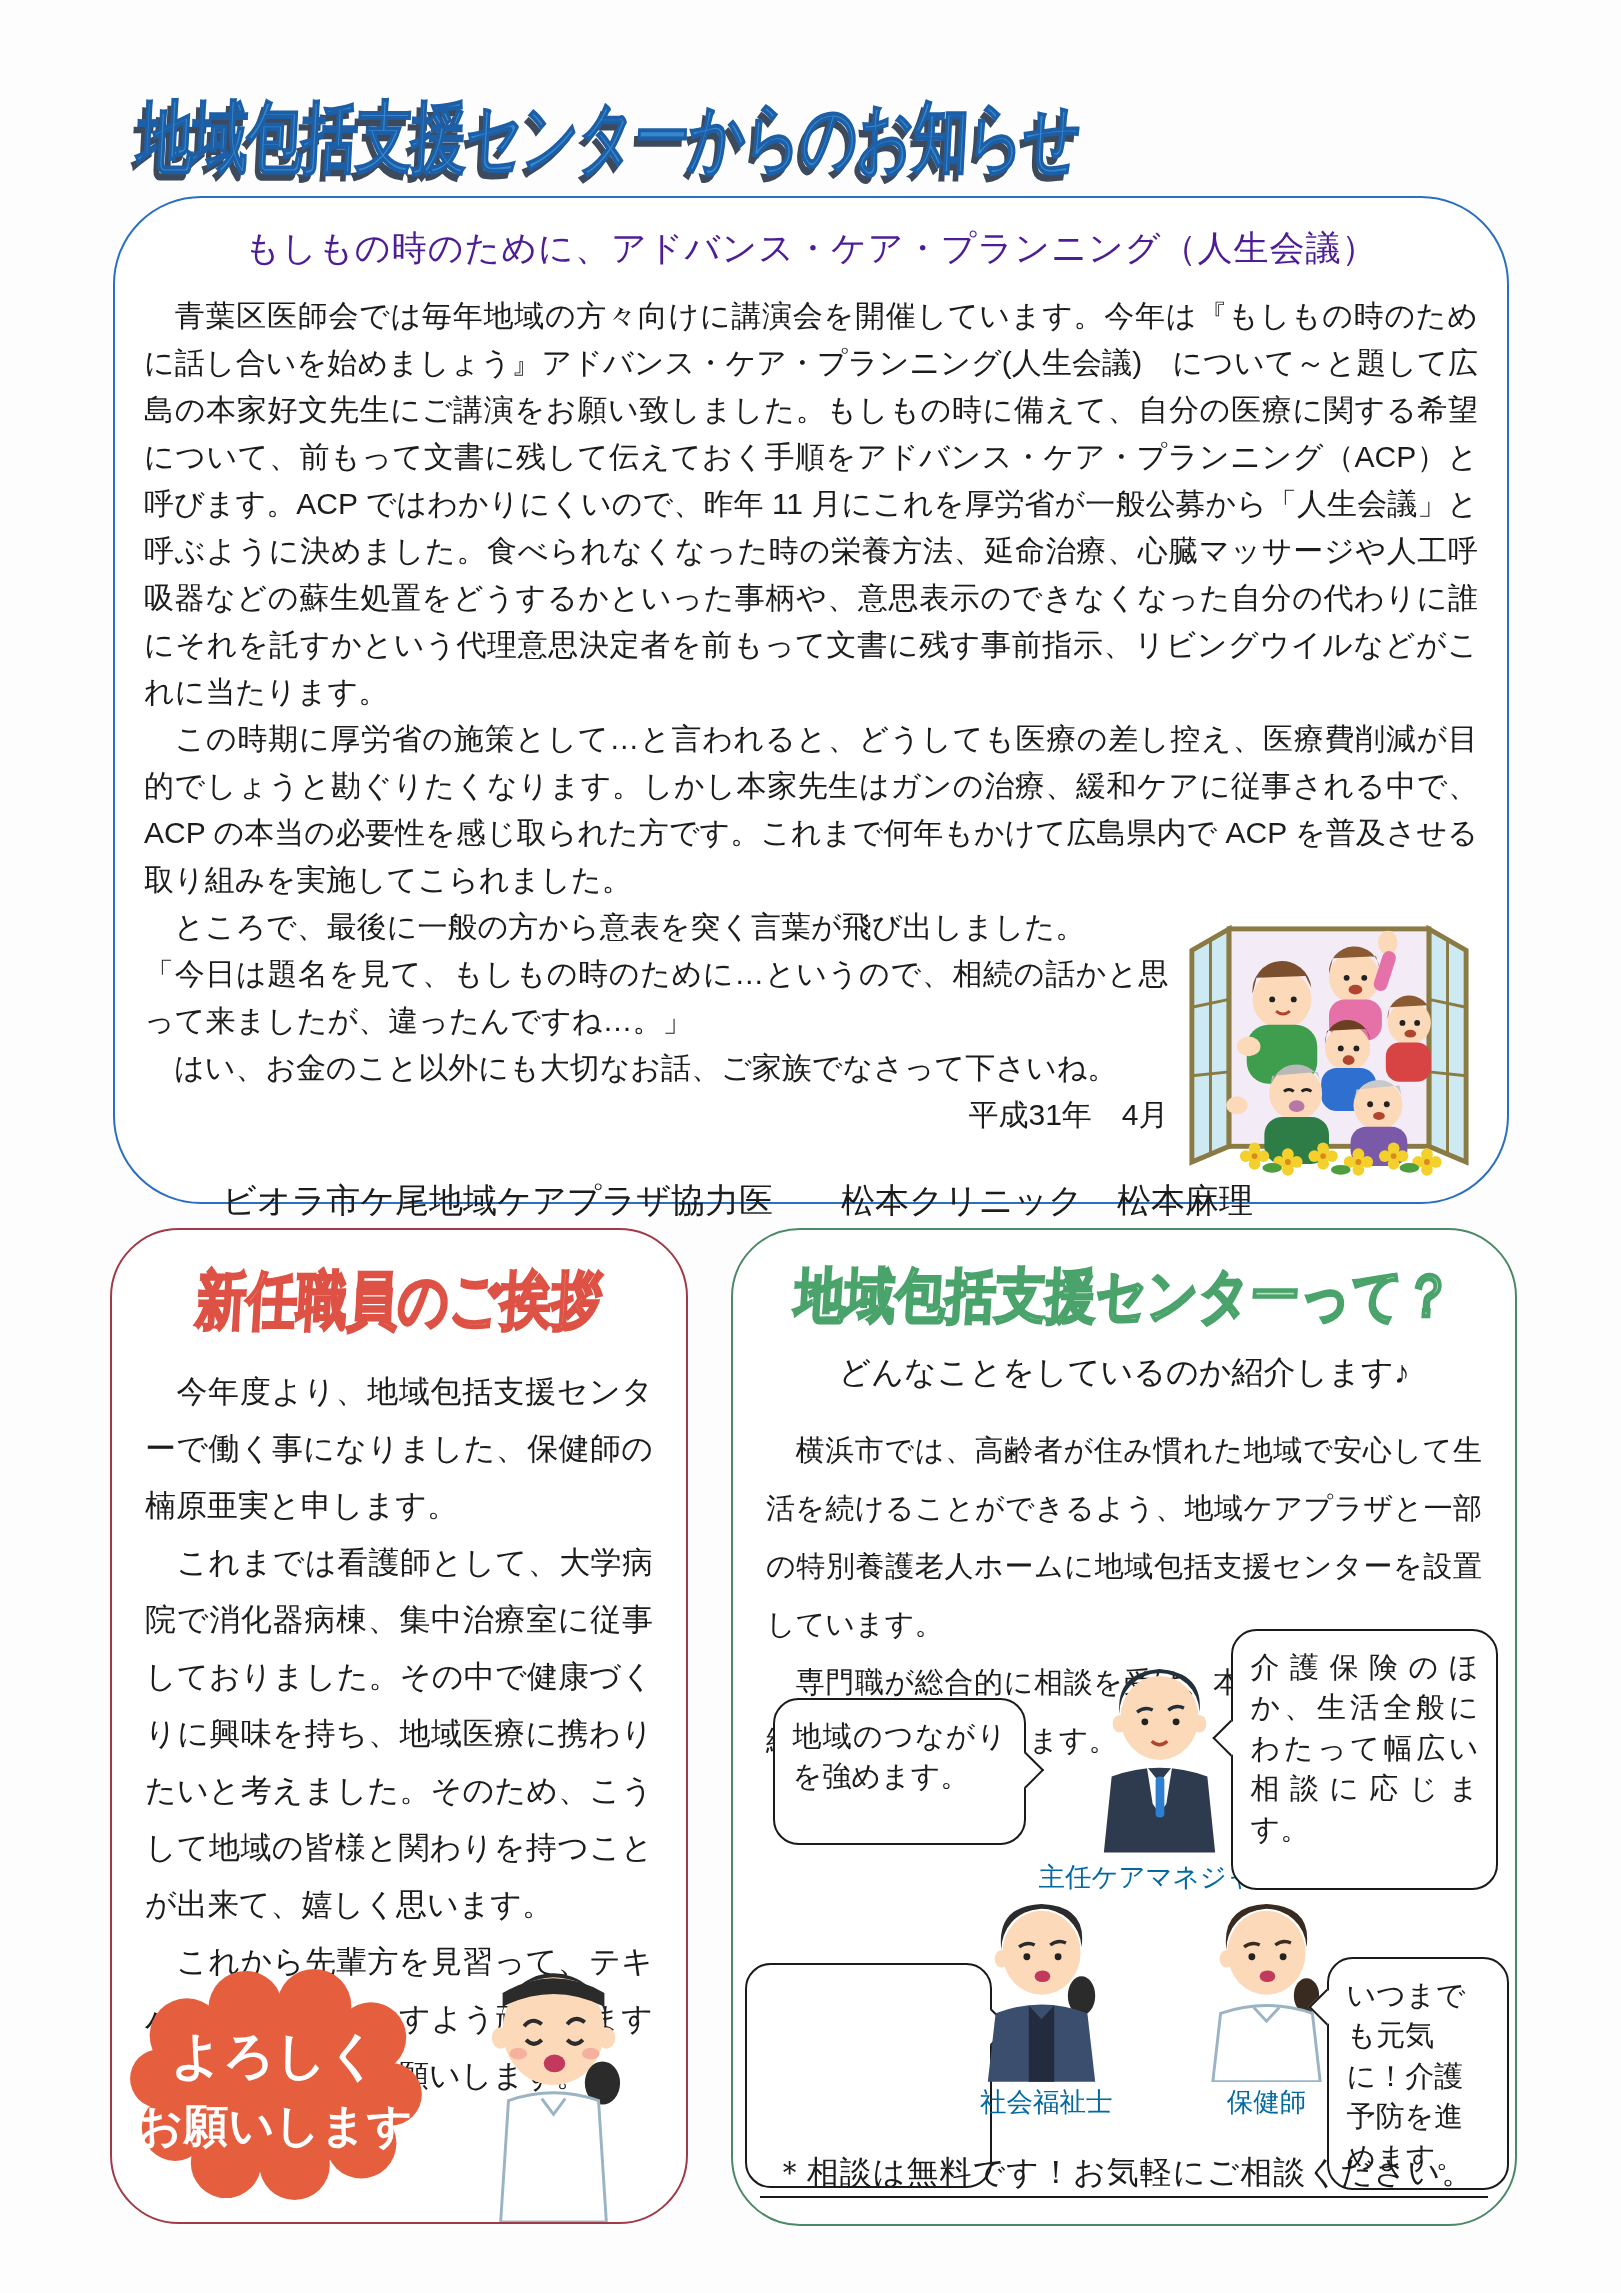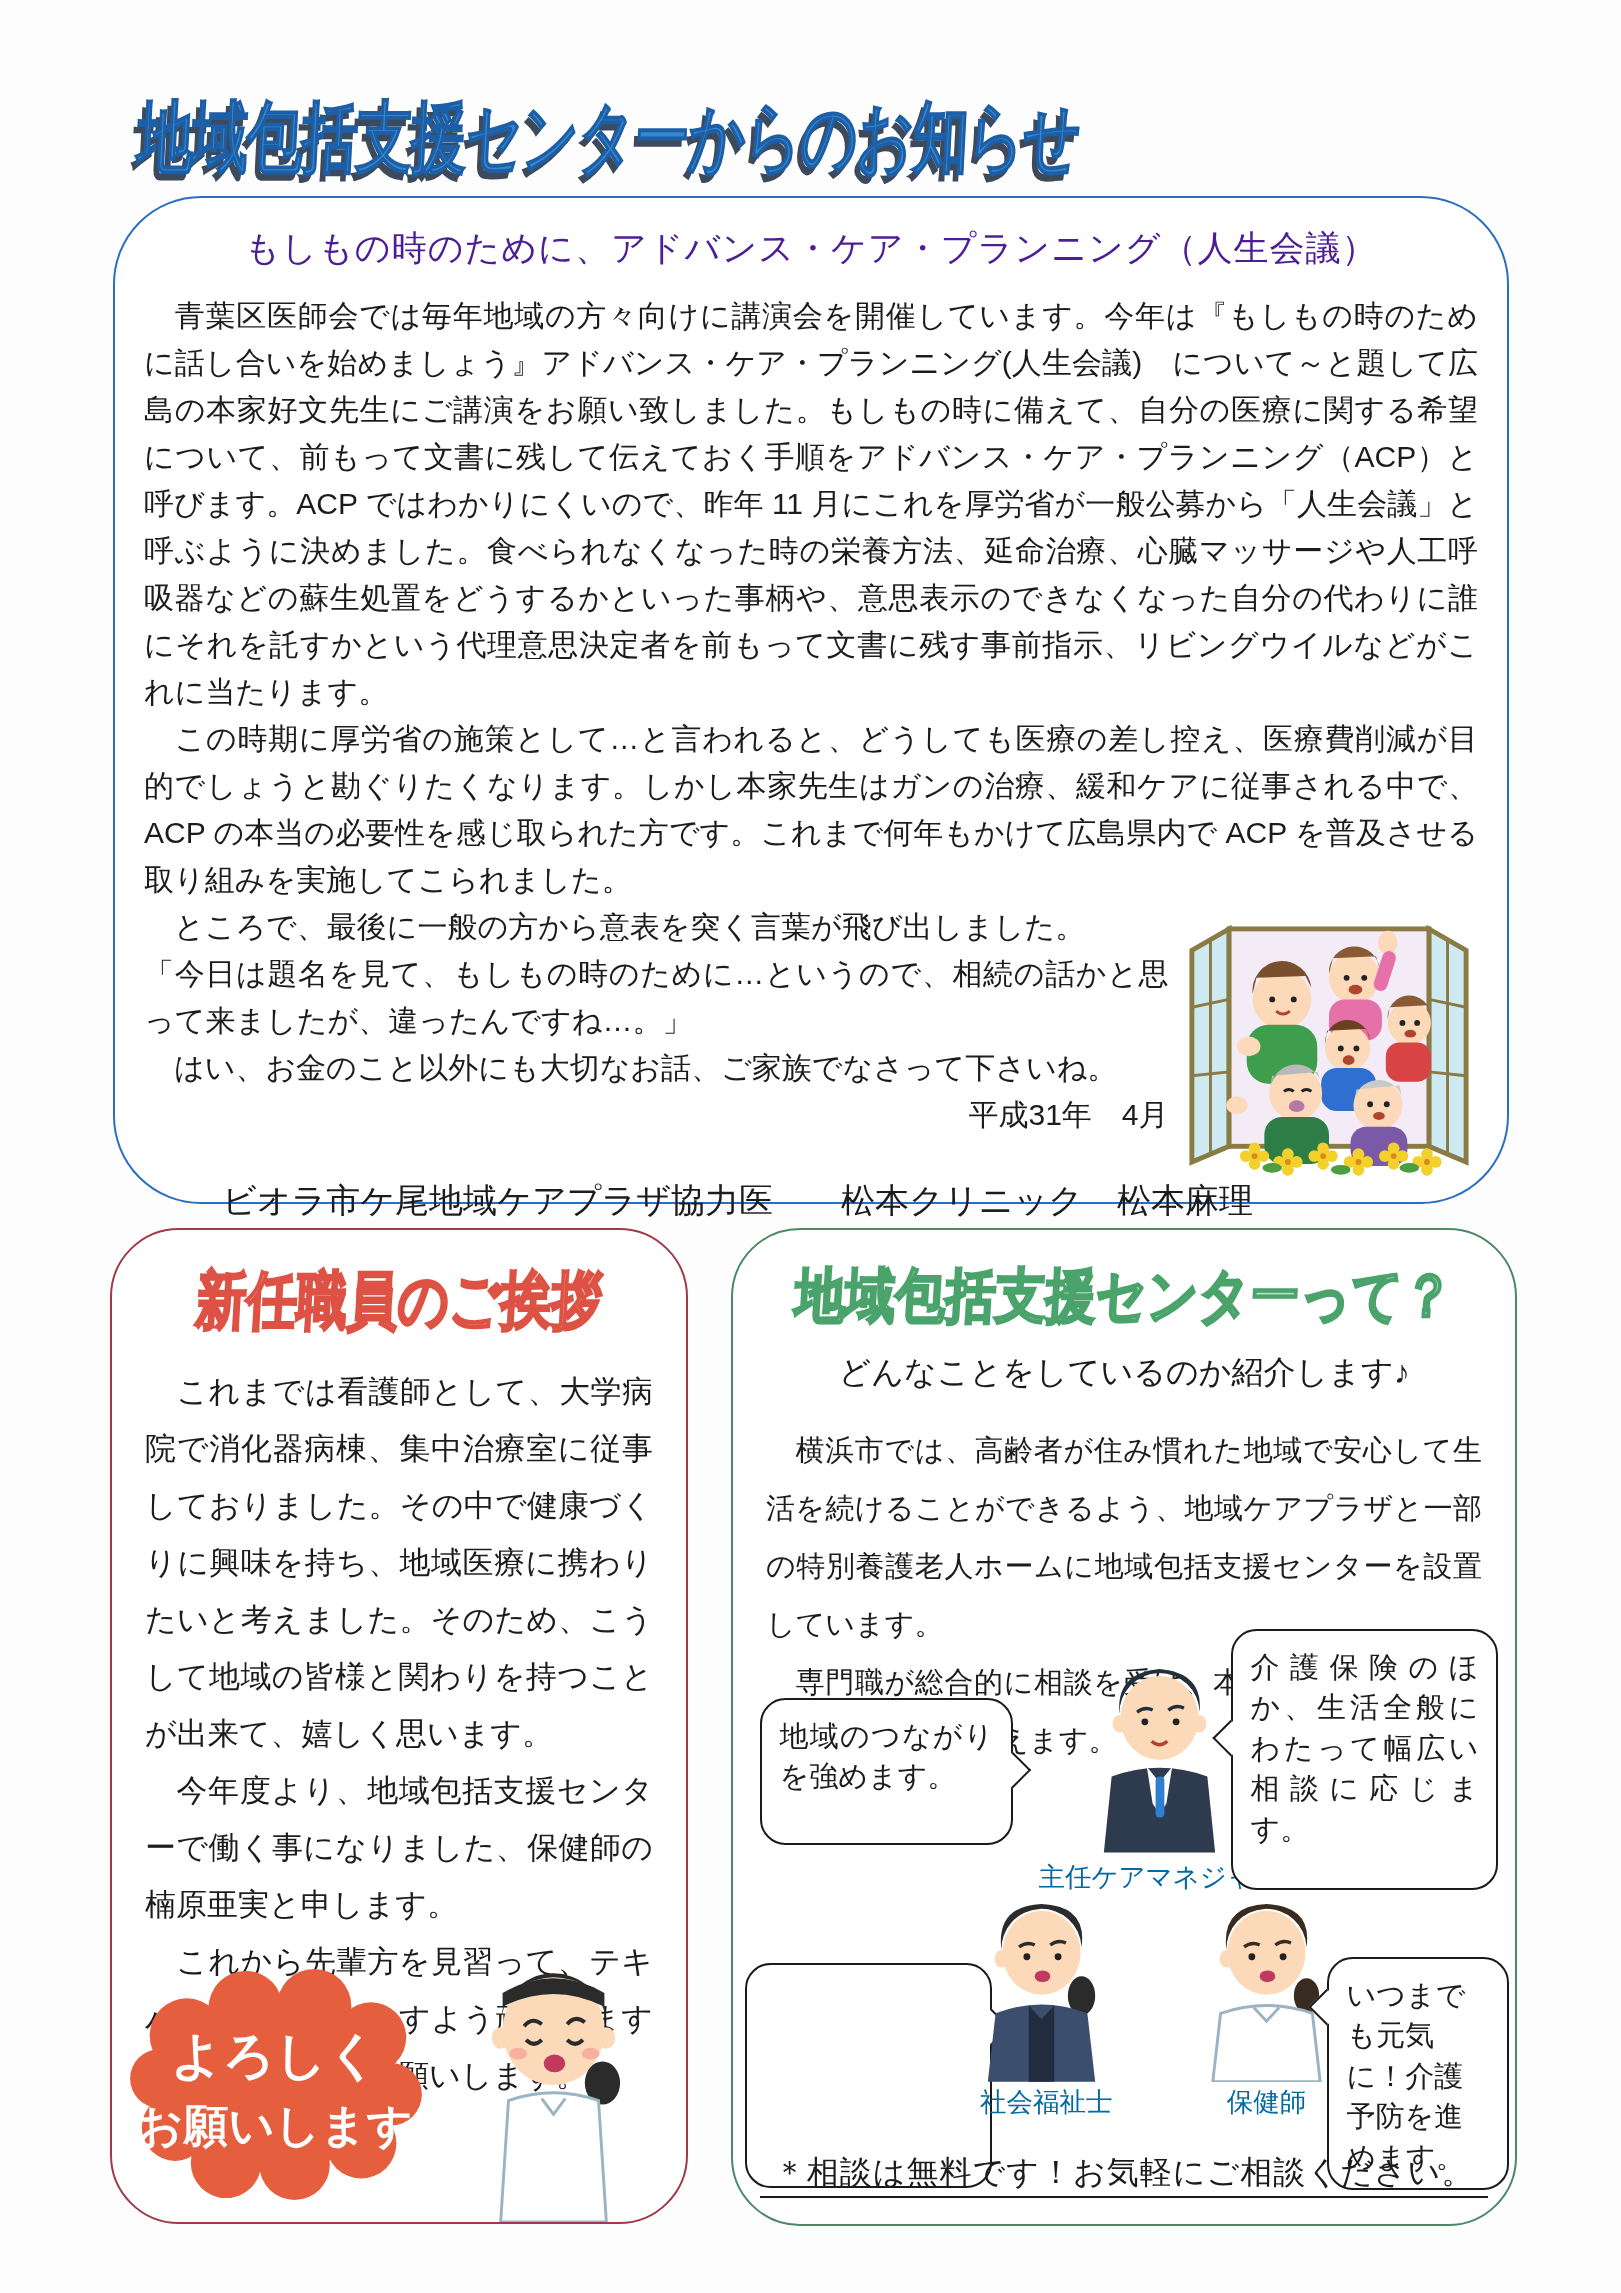--- a/index.html
+++ b/index.html
@@ -209,22 +209,22 @@
       <p>「今日は題名を見て、もしもの時のために…というので、相続の話かと思って来ましたが、違ったんですね…。」</p>
       <p>　はい、お金のこと以外にも大切なお話、ご家族でなさって下さいね。</p>
       <p class="date-line">平成31年　4月</p>
       <p class="signature">ビオラ市ケ尾地域ケアプラザ協力医　　松本クリニック　松本麻理</p>
     </div>
   </div>
 
   <div class="left-box">
     <div class="pop-title left-title">新任職員のご挨拶</div>
     <div class="left-body">
+      <p>　今年度より、地域包括支援センターで働く事になりました、保健師の楠原亜実と申します。</p>
       <p>　これまでは看護師として、大学病院で消化器病棟、集中治療室に従事しておりました。その中で健康づくりに興味を持ち、地域医療に携わりたいと考えました。そのため、こうして地域の皆様と関わりを持つことが出来て、嬉しく思います。</p>
-      <p>　今年度より、地域包括支援センターで働く事になりました、保健師の楠原亜実と申します。</p>
       <p>　これから先輩方を見習って、テキパキと仕事をこなすよう頑張りますので、よろしくお願いします。</p>
     </div>
 
     <svg class="stamp" viewBox="0 0 300 240">
       <g fill="#e55f3e">
         <ellipse cx="150" cy="120" rx="118" ry="88"></ellipse>
         <circle cx="60" cy="70" r="38"></circle>
           <circle cx="120" cy="42" r="38"></circle>
           <circle cx="190" cy="40" r="38"></circle>
         <circle cx="248" cy="72" r="36"></circle>
@@ -261,21 +261,21 @@
   <div class="right-box">
     <div class="pop-title green-title">地域包括支援センターって？</div>
     <div class="right-subtitle">どんなことをしているのか紹介します♪</div>
     <div class="right-body">
       <p>　横浜市では、高齢者が住み慣れた地域で安心して生活を続けることができるよう、地域ケアプラザと一部の特別養護老人ホームに地域包括支援センターを設置しています。</p>
       <p>　専門職が総合的に相談を受け、本人または家族と一緒に支援方法を考えます。</p>
     </div>
 
     <div class="rb-figures">
 
-      <div class="bubble" style="left:27px; top:86px; width:253px; height:147px;">
+      <div class="bubble" style="left:40px; top:86px; width:253px; height:147px;">
         <span>地域のつながりを強めます。</span>
         <div class="tail tail-right" style="top:57px;"></div>
       </div>
 
       <svg class="figure" style="left:365px; top:45px; width:123px; height:196px;" viewBox="0 0 126 200">
         <ellipse cx="63" cy="62" rx="40" ry="43" fill="#fcd9b8"></ellipse>
         <path d="M22,58 a41,41 0 0 1 82,-2 q4,-40 -41,-44 q-45,4 -41,46 z" fill="#23303a"></path>
         <ellipse cx="22" cy="68" rx="7" ry="9" fill="#fcd9b8"></ellipse>
         <ellipse cx="104" cy="68" rx="7" ry="9" fill="#fcd9b8"></ellipse>
         <path d="M40,56 q8,-6 16,-2" stroke="#23303a" stroke-width="3.5" fill="none"></path>

